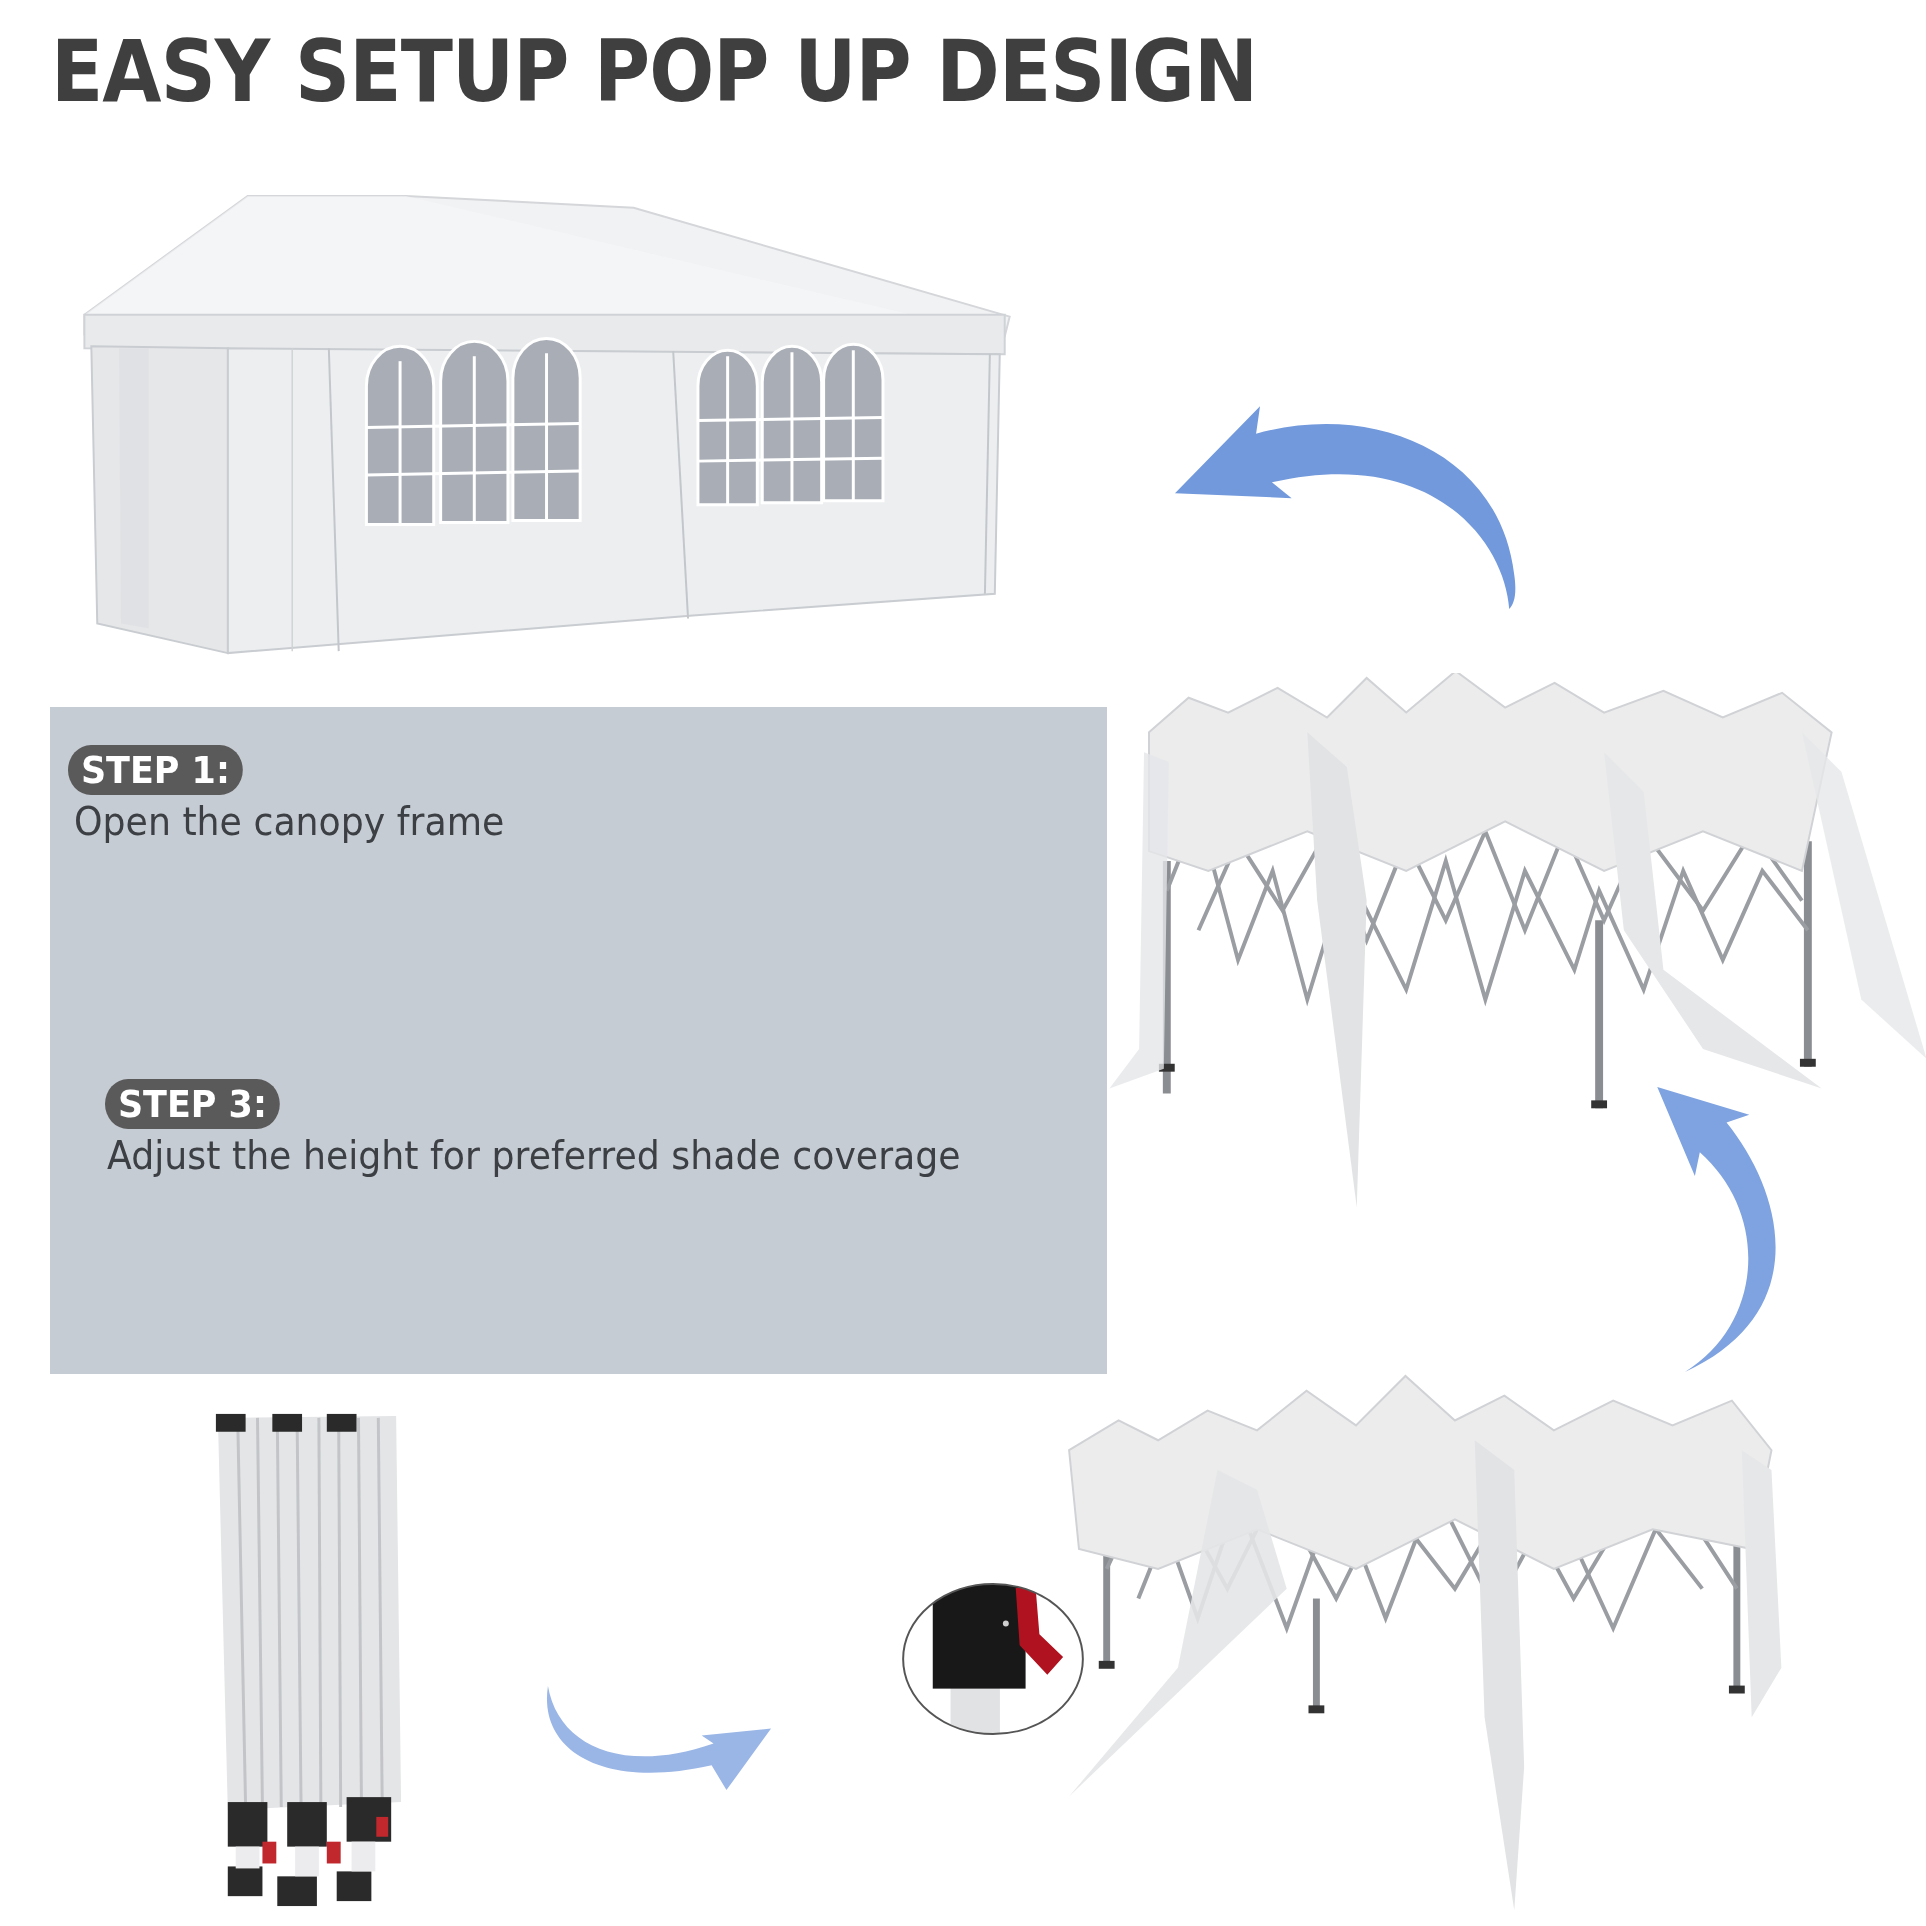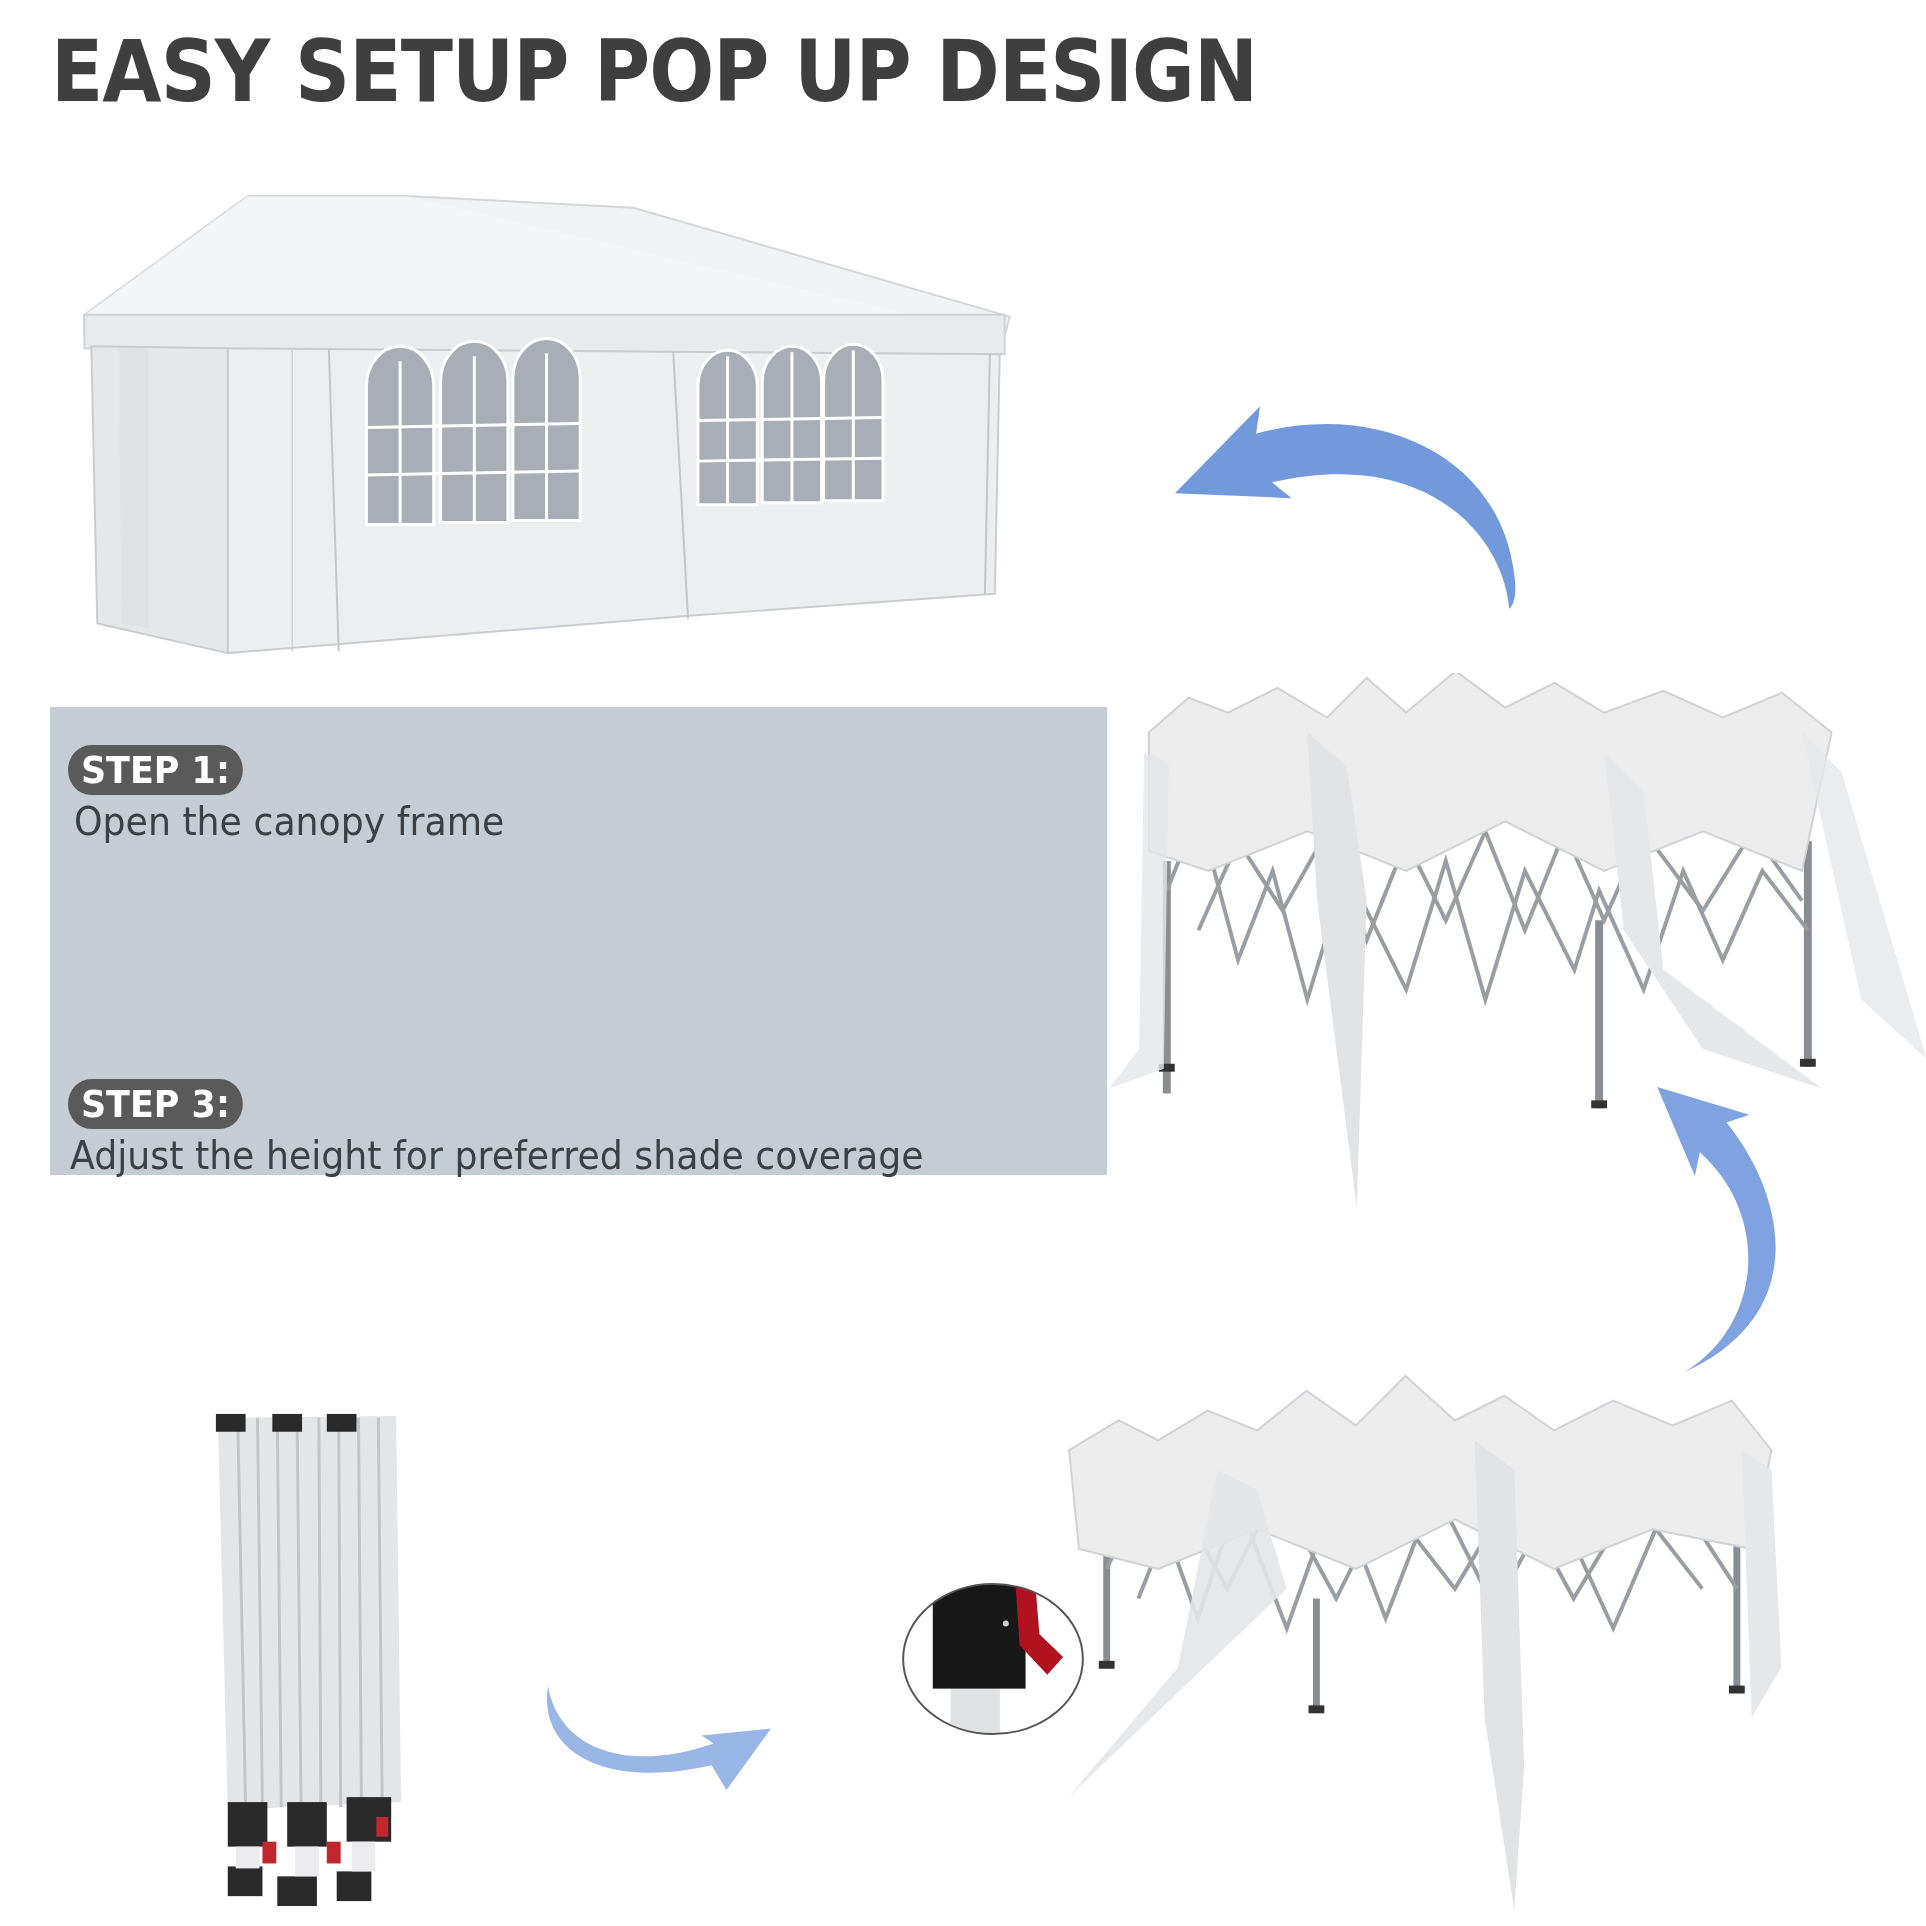--- a/index.html
+++ b/index.html
@@ -9,21 +9,21 @@
   .title {
     position: absolute; left: 51px; top: 22px;
     font-family: "DejaVu Sans", "Liberation Sans", sans-serif;
     font-weight: bold; font-size: 85px; letter-spacing: -1px;
     color: #3f3f3f; line-height: 99px; white-space: nowrap;
     transform: scaleX(0.9); transform-origin: left center;
   }
 
   .steps-panel {
     position: absolute; left: 50px; top: 707px;
-    width: 1057px; height: 468px;
+    width: 1057px; height: 667px;
     background: #c6ccd3;
   }
   .step { position: absolute; left: 18px; }
   .step-badge {
     display: inline-block; background: #5a5a5a; color: #ffffff;
     font-family: "DejaVu Sans", sans-serif; font-weight: bold;
     font-size: 38px; line-height: 50px; height: 50px;
     padding: 0 14px 0 14px; border-radius: 25px; white-space: nowrap;
     transform: scaleX(0.92); transform-origin: left center;
   }
@@ -114,21 +114,21 @@
 
 <svg class="illus" style="left:1655px; top:1085px;" width="149" height="287" viewBox="0 0 150 290">
   <path d="M2,2 L95,30 L72,38 C130,110 160,230 30,290 C110,240 115,130 45,68 L40,92 Z" fill="#7ea3e0"></path>
 </svg>
 
 <div class="steps-panel">
   <div class="step" style="top:38px;">
     <span class="step-badge">STEP 1:</span>
     <span class="step-text" style="margin-left:6px;">Open the canopy frame</span>
   </div>
-  <div class="step" style="top:372px;">
+  <div class="step" style="top:372px;margin-left:37px;">
     <span class="step-badge">STEP 3:</span>
     <span class="step-text" style="margin-left:2px;">Adjust the height for preferred shade coverage</span>
   </div>
 </div>
 
 <svg class="illus" style="left:198px; top:1406px;" width="218" height="505" viewBox="0 0 220 510">
   <polygon points="20,12 200,10 205,400 30,408" fill="#e4e5e7"></polygon>
   <g stroke="#c2c4c7" stroke-width="3">
     <line x1="40" y1="12" x2="48" y2="405"></line>
       <line x1="60" y1="12" x2="65" y2="405"></line>

